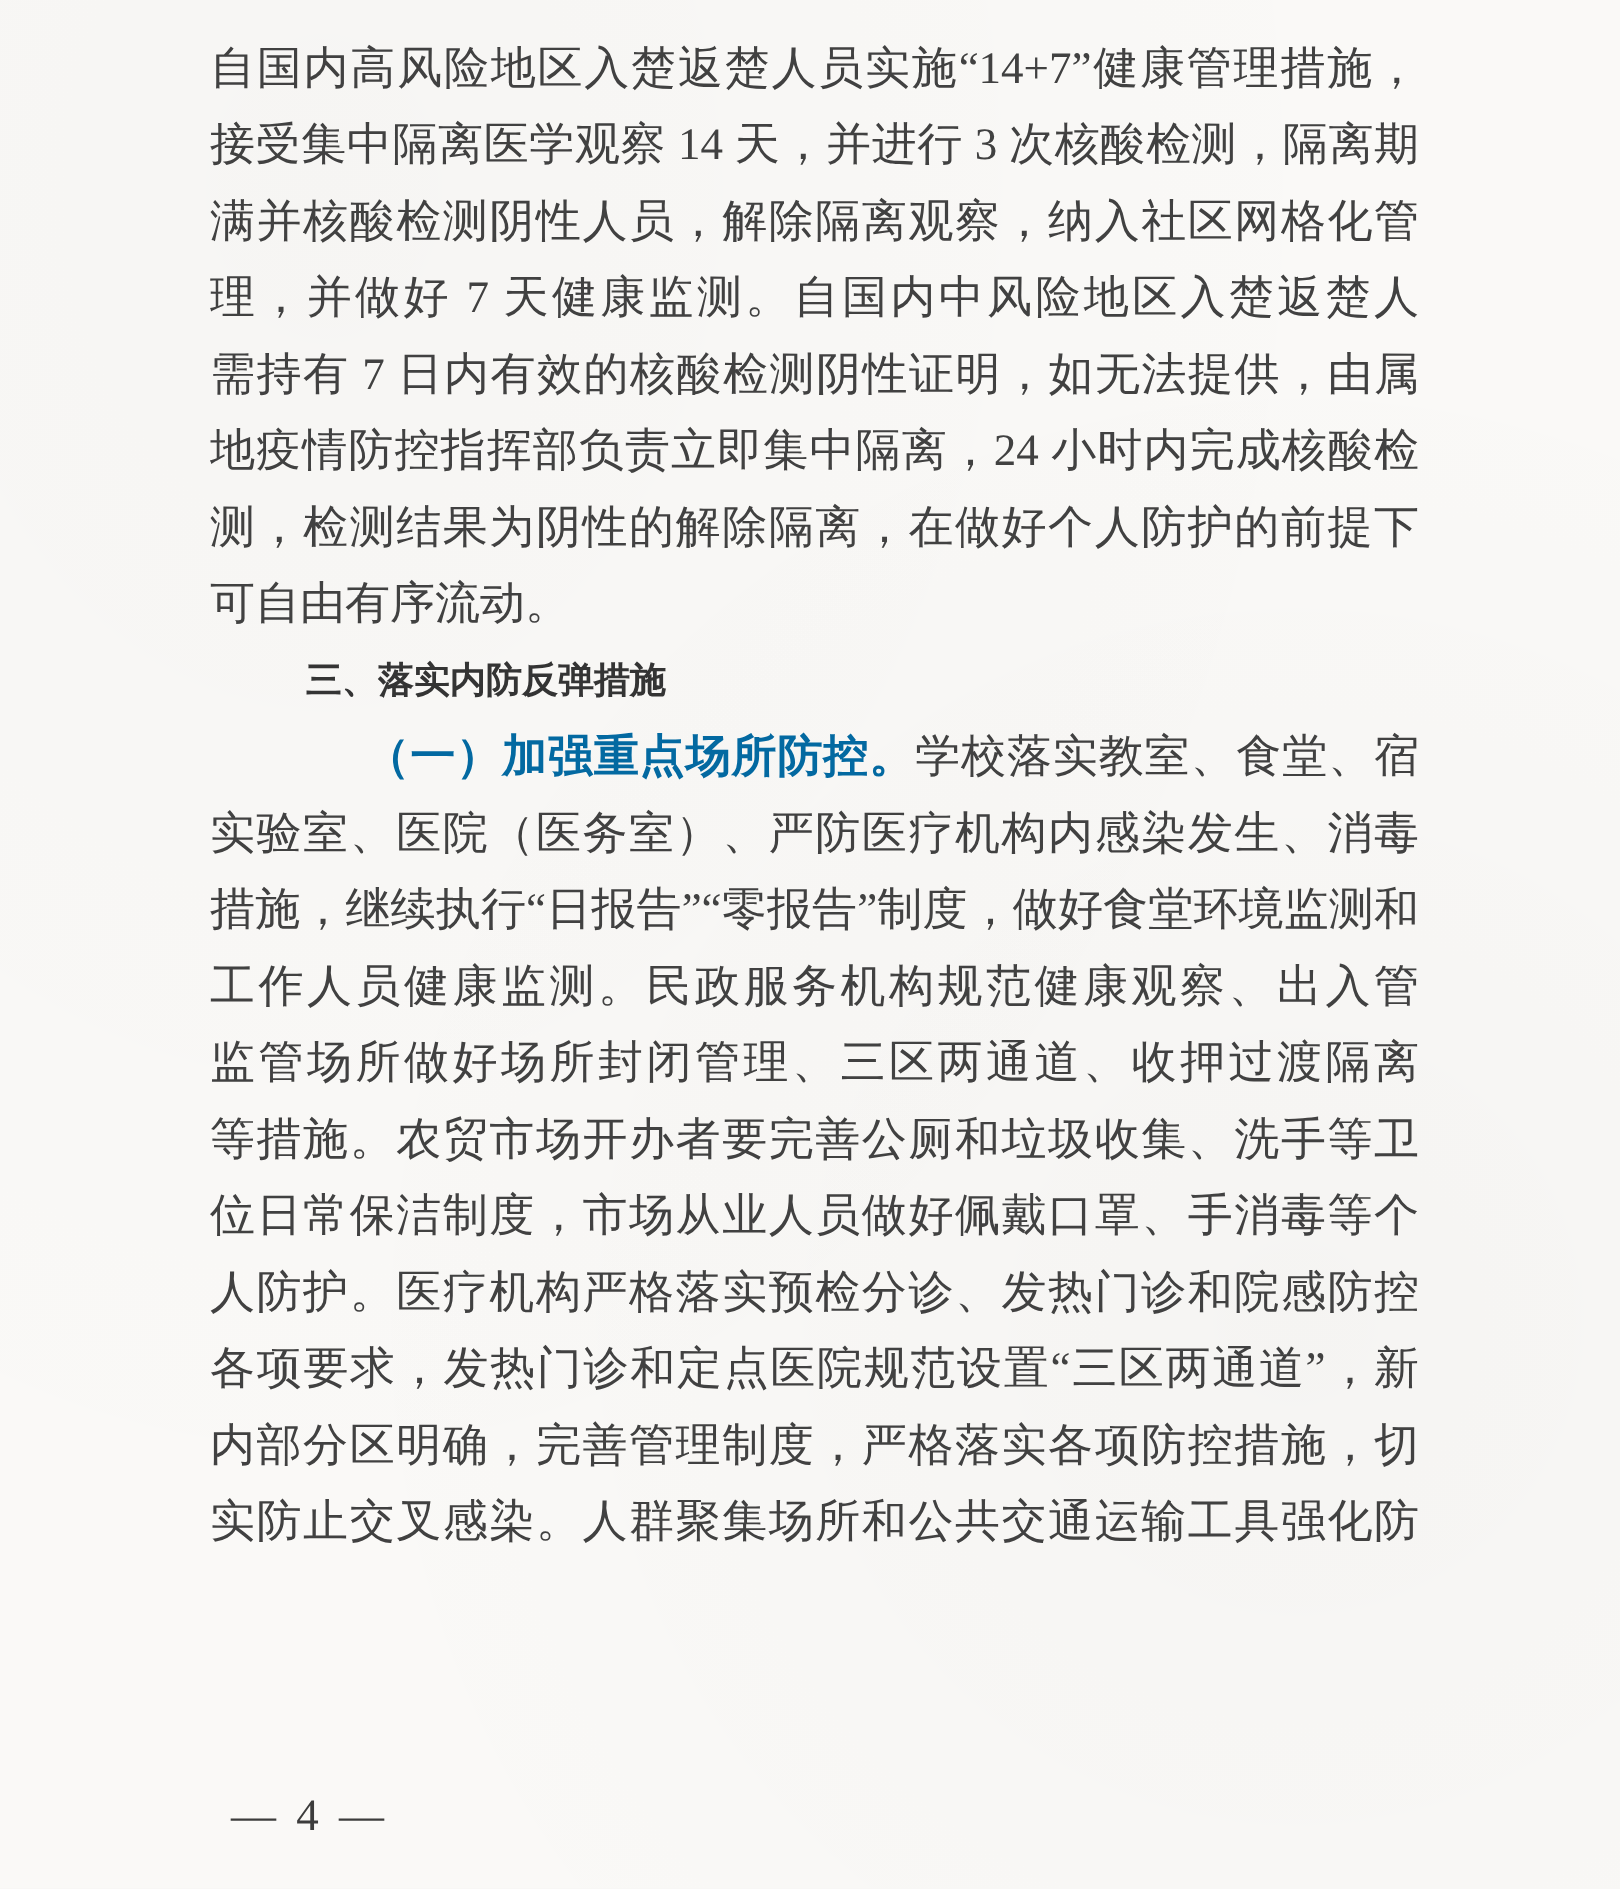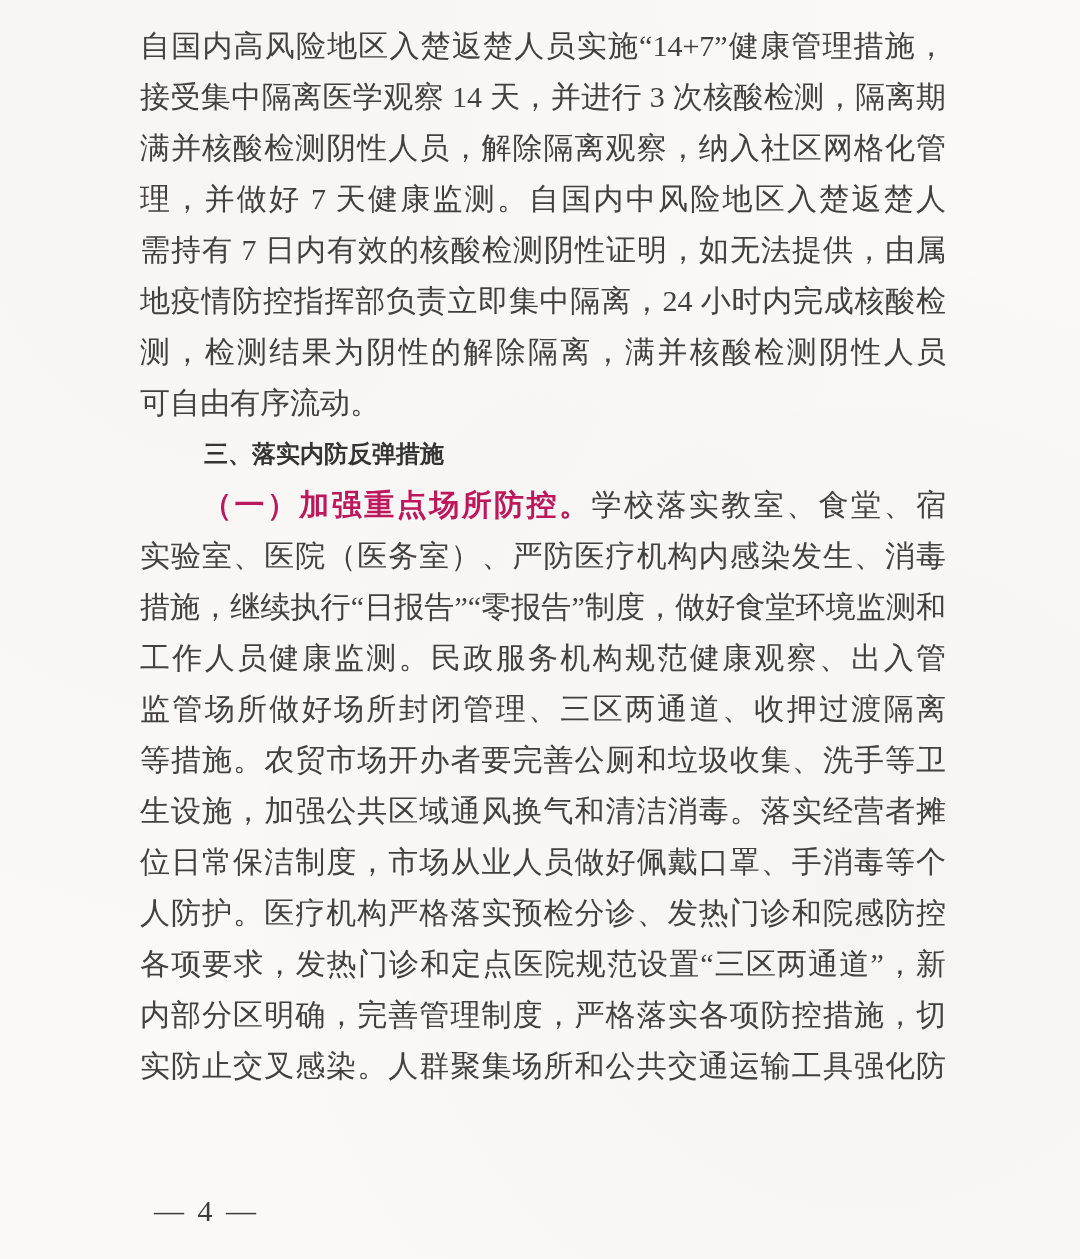--- a/index.html
+++ b/index.html
@@ -53,21 +53,22 @@
     }
     .heading {
       font-family: "Liberation Sans", "DejaVu Sans", sans-serif;
       font-weight: bold;
       font-size: 24px;
       color: #343434;
       padding-left: 64px;
     }
     .clause-lead {
       font-weight: bold;
-      color: #be185d;
+      color: #0369a1;
+      margin-left: 41px;
     }
     .page-number {
       position: absolute;
       left: 154px;
       top: 1188px;
       height: 46px;
       line-height: 46px;
       font-size: 30px;
       letter-spacing: 3px;
       color: #3c3c3c;
@@ -78,33 +79,32 @@
 
 <div class="page">
   <div class="text-block">
 
     <div class="line jline">自国内高风险地区入楚返楚人员实施“14+7”健康管理措施，即</div>
     <div class="line jline">接受集中隔离医学观察 14 天，并进行 3 次核酸检测，隔离期</div>
     <div class="line jline">满并核酸检测阴性人员，解除隔离观察，纳入社区网格化管</div>
     <div class="line jline">理，并做好 7 天健康监测。自国内中风险地区入楚返楚人员，</div>
     <div class="line jline">需持有 7 日内有效的核酸检测阴性证明，如无法提供，由属</div>
     <div class="line jline">地疫情防控指挥部负责立即集中隔离，24 小时内完成核酸检</div>
-    <div class="line jline">测，检测结果为阴性的解除隔离，满并核酸检测阴性人员</div>
+    <div class="line jline">测，检测结果为阴性的解除隔离，在做好个人防护的前提下</div>
     <div class="line jline last-line">可自由有序流动。</div>
 
     <div class="line heading">三、落实内防反弹措施</div>
 
     <div class="line jline indent"><span class="clause-lead">（一）加强重点场所防控。</span><span>学校落实教室、食堂、宿舍、</span></div>
 
     <div class="line jline">实验室、医院（医务室）、严防医疗机构内感染发生、消毒等</div>
     <div class="line jline">措施，继续执行“日报告”“零报告”制度，做好食堂环境监测和</div>
     <div class="line jline">工作人员健康监测。民政服务机构规范健康观察、出入管理。</div>
     <div class="line jline">监管场所做好场所封闭管理、三区两通道、收押过渡隔离</div>
     <div class="line jline">等措施。农贸市场开办者要完善公厕和垃圾收集、洗手等卫</div>
-    <div class="line jline">生设施，加强公共区域通风换气和清洁消毒。落实经营者摊</div>
     <div class="line jline">位日常保洁制度，市场从业人员做好佩戴口罩、手消毒等个</div>
     <div class="line jline">人防护。医疗机构严格落实预检分诊、发热门诊和院感防控</div>
     <div class="line jline">各项要求，发热门诊和定点医院规范设置“三区两通道”，新</div>
     <div class="line jline">内部分区明确，完善管理制度，严格落实各项防控措施，切</div>
     <div class="line jline">实防止交叉感染。人群聚集场所和公共交通运输工具强化防</div>
 
   </div>
 
   <div class="page-number">— 4 —</div>
 </div>

